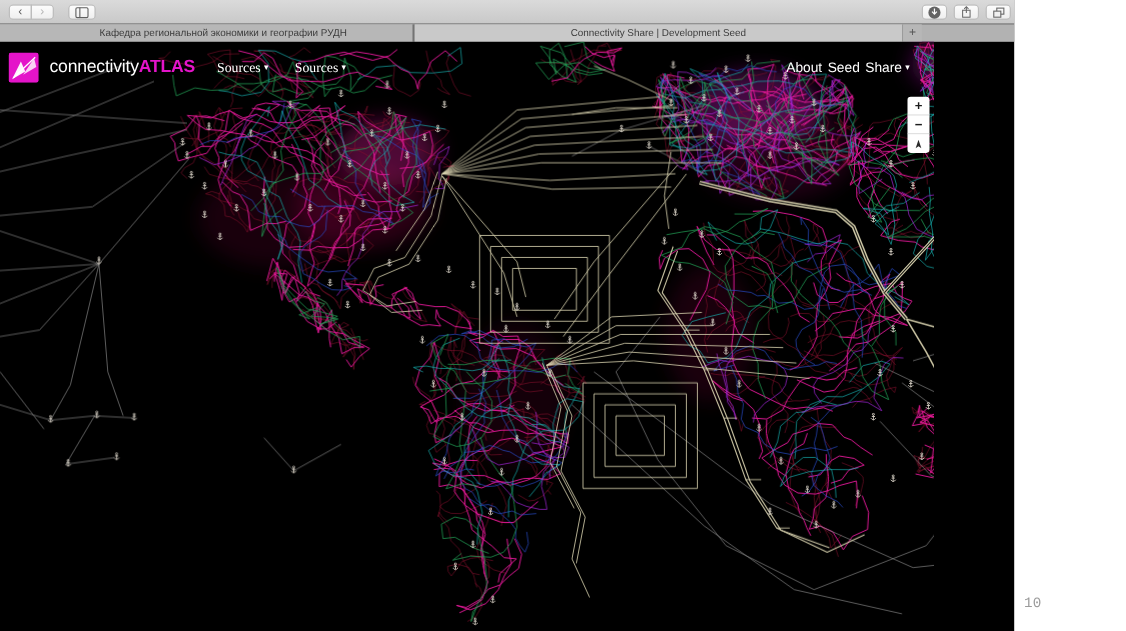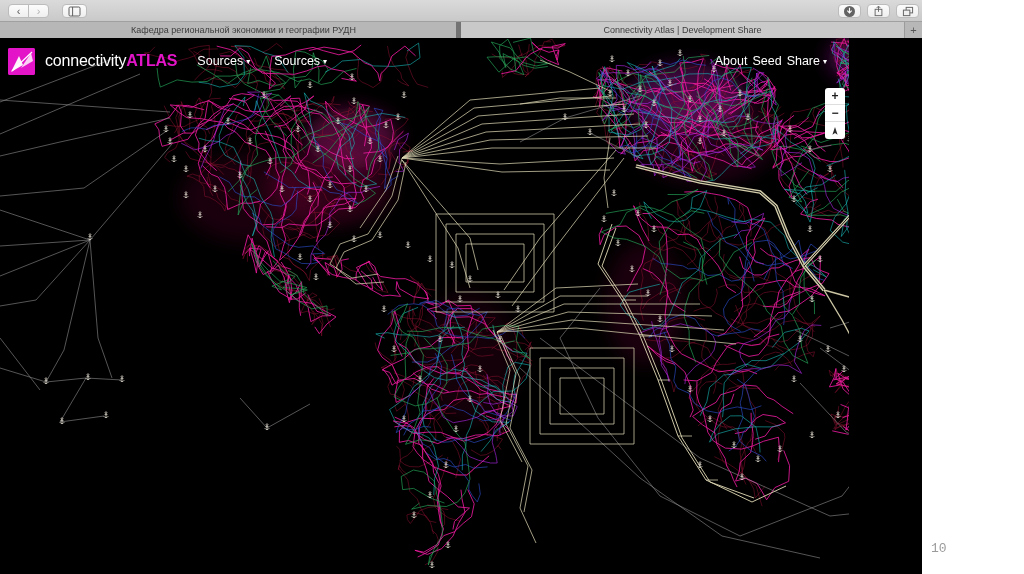--- a/index.html
+++ b/index.html
@@ -25,35 +25,35 @@
   .reload{position:absolute;right:4px;top:1px;width:12px;height:12px;cursor:pointer;}
 
   .tb-right{position:absolute;right:3px;top:4px;display:flex;gap:6px;}
   .tb-right .tb-btn{width:23px;}
   .dl-circle{width:11px;height:11px;border-radius:50%;background:#636363;display:flex;
              align-items:center;justify-content:center;}
 
   .tabbar{height:16px;display:flex;background:#b2b2b2;}
   .tab{font-size:9px;color:#3c3c3c;display:flex;align-items:center;justify-content:center;
        white-space:nowrap;overflow:hidden;box-sizing:border-box;cursor:pointer;}
-  .tab-inactive{width:461px;background:#b7b7b7;border-right:5px solid #737373;padding-left:31px;}
+  .tab-inactive{width:377px;background:#b7b7b7;border-right:2px solid #737373;padding-left:31px;}
   .tab-active{width:444px;background:#c9c9c9;border-right:1px solid #9b9b9b;}
   .newtab{width:17px;display:flex;align-items:center;justify-content:center;background:#b7b7b7;
           color:#565656;font-size:11px;cursor:pointer;}
 
   
   .map{position:absolute;left:0;top:38px;width:849px;height:536px;background:#000;overflow:hidden;cursor:grab;}
   .map svg.art{position:absolute;left:0;top:0;display:block;}
 
   .site-header{position:absolute;left:0;top:0;right:0;height:38px;display:flex;align-items:center;
                padding:4px 14px 0 8px;z-index:6;}
   .logo{width:27px;height:27px;border-radius:2px;background:#e414c9;flex:0 0 auto;overflow:hidden;cursor:pointer;}
   .wordmark{margin-left:10px;font-size:16px;letter-spacing:-0.2px;color:#fff;cursor:pointer;white-space:nowrap;}
   .wordmark .accent{color:#e414c9;font-weight:700;}
-  .nav-links{display:flex;gap:24px;margin-left:20px;}
+  .nav-links{display:flex;gap:24px;margin-left:20px;font-family:Liberation Serif, serif;}
   .nav-item{font-size:12.5px;color:#fff;cursor:pointer;white-space:nowrap;}
   .caret{font-size:8px;margin-left:3px;vertical-align:1px;color:#fff;}
   .nav-right{margin-left:auto;display:flex;gap:5px;margin-right:8px;}
 
   .zoomctl{position:absolute;right:4px;top:50px;width:20px;background:#ffffff;border-radius:3px;
            box-shadow:0 0 0 1px rgba(0,0,0,.18);z-index:6;overflow:hidden;}
   .zbtn{height:16px;display:flex;align-items:center;justify-content:center;font-size:12px;
         font-weight:bold;color:#1c1c1c;cursor:pointer;border-bottom:1px solid #dedede;}
   .zbtn:last-child{border-bottom:none;height:17px;}
 
@@ -97,21 +97,21 @@
         <svg width="12" height="11" viewBox="0 0 13 12">
           <rect x="4.5" y="1.5" width="7" height="6" fill="none" stroke="#696969" stroke-width="1.1"></rect>
           <rect x="1.5" y="4.5" width="7" height="6" fill="#efefef" stroke="#696969" stroke-width="1.1"></rect>
         </svg>
       </div>
     </div>
   </div>
 
   <div class="tabbar">
     <div class="tab tab-inactive">Кафедра региональной экономики и географии РУДН</div>
-    <div class="tab tab-active">Connectivity Atlas | Development Share</div>
+    <div class="tab tab-active">Connectivity Share | Development Seed</div>
     <div class="newtab">+</div>
   </div>
 
   <div class="map">
     <svg id="map-art" class="art" width="922" height="536" viewBox="0 0 922 536">
       <defs>
         <filter id="blurf" x="-60%" y="-60%" width="220%" height="220%">
           <feGaussianBlur stdDeviation="9"></feGaussianBlur>
         </filter>
         <symbol id="anchor" viewBox="0 0 10 12">

